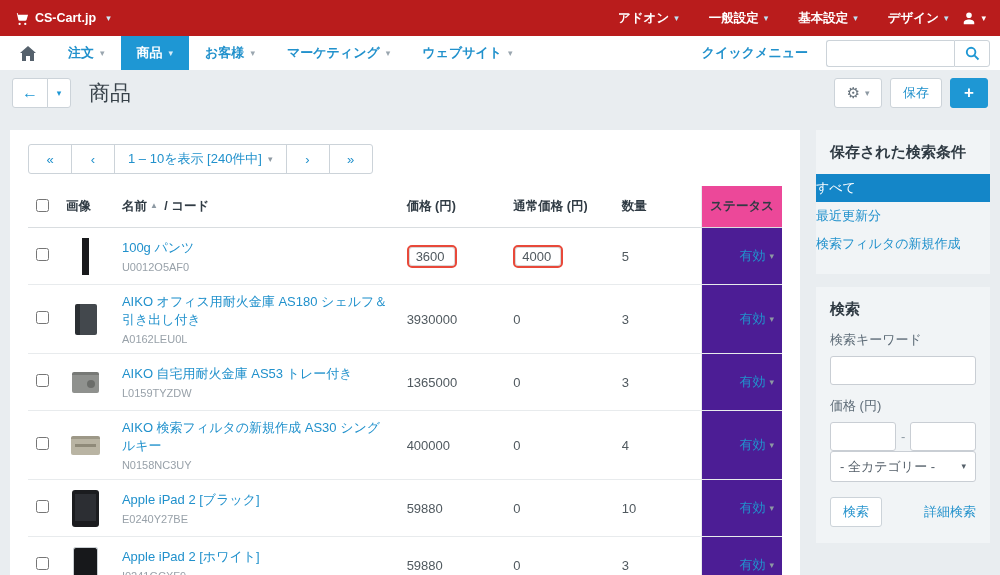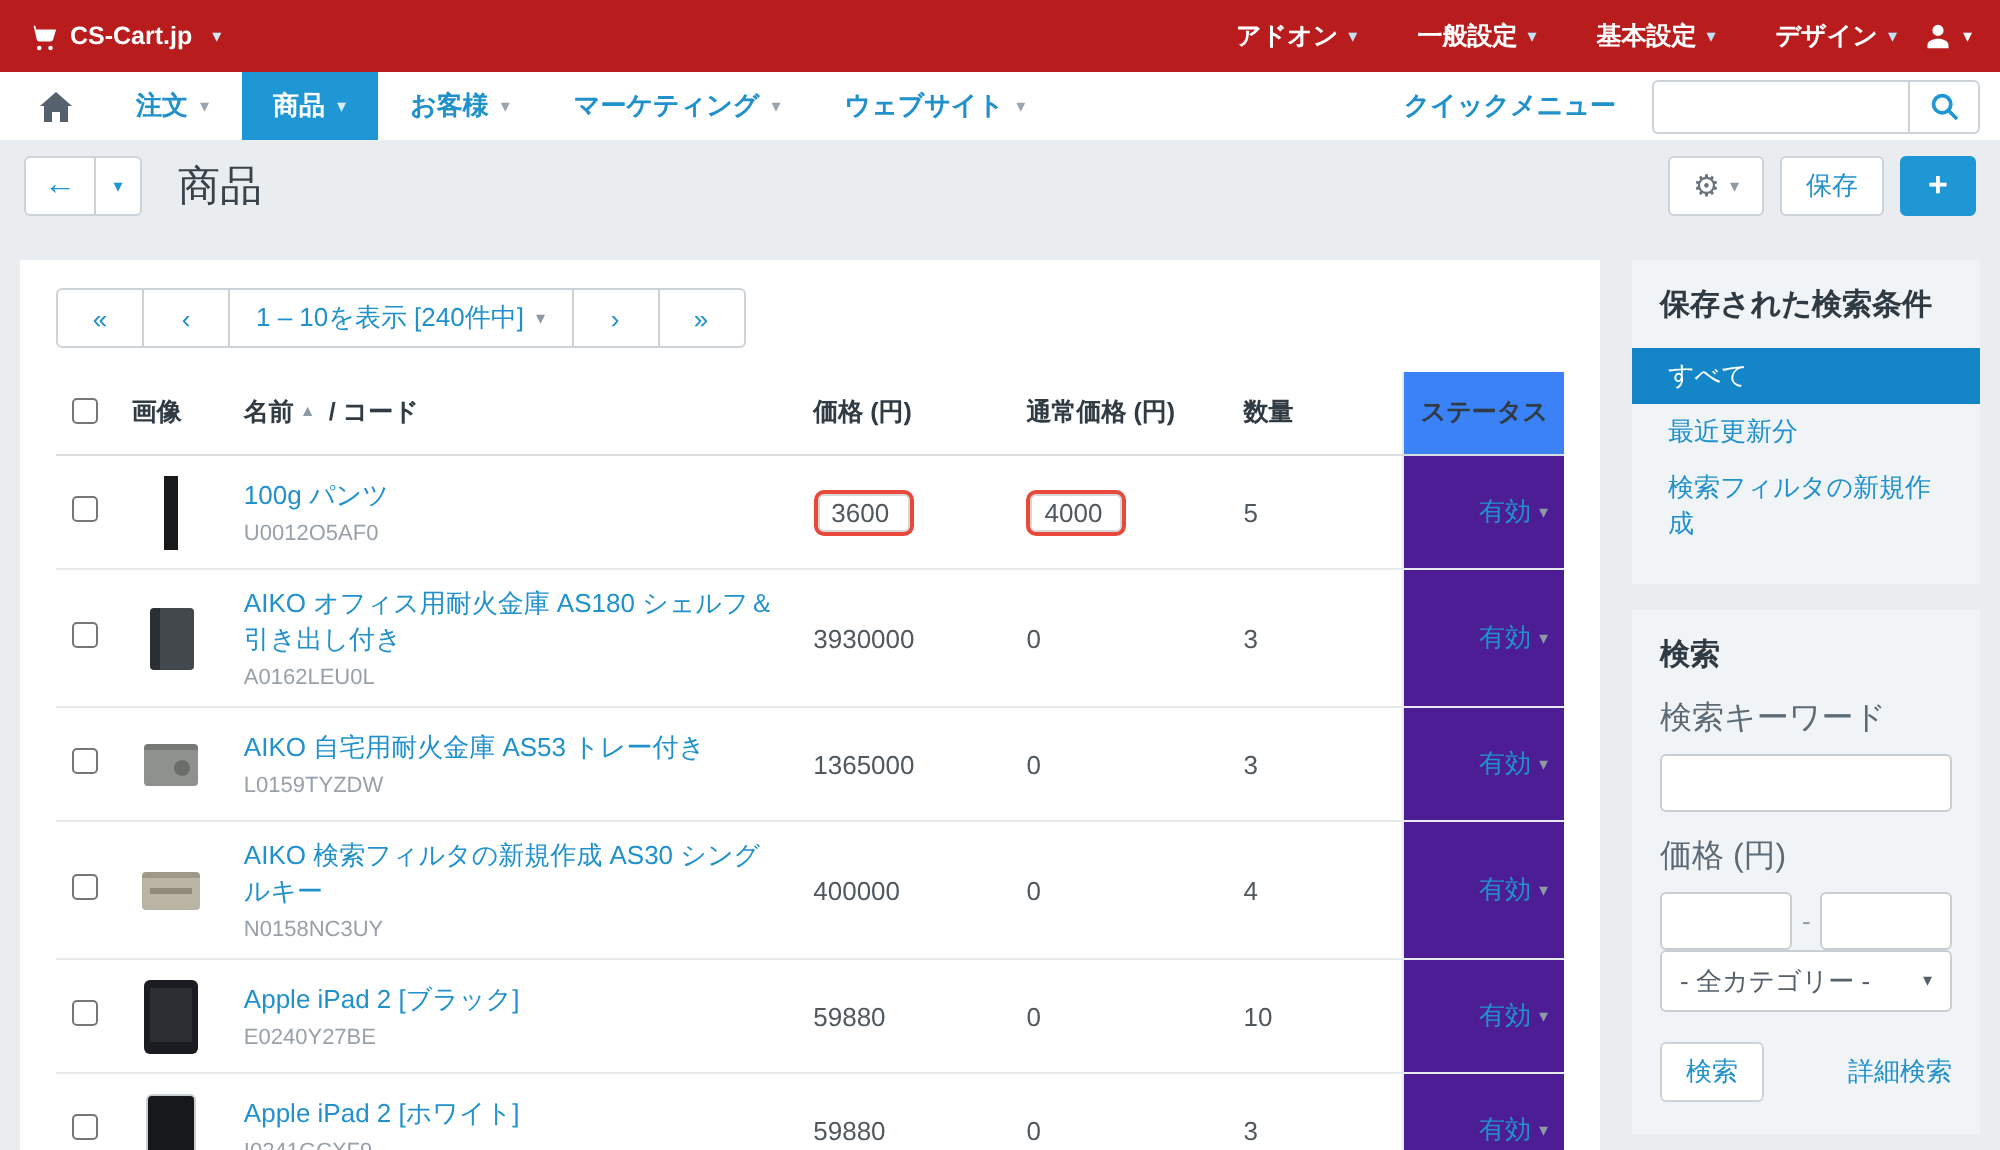--- a/index.html
+++ b/index.html
@@ -85,21 +85,21 @@
     border-bottom:1px solid #d9dde0; white-space:nowrap;
   }
   td { padding:8px; border-bottom:1px solid #e8ebed; vertical-align:middle; }
   .c-check { width:30px; }
   .c-img   { width:54px; }
   .c-name  { width:300px; }
   .c-price { width:110px; }
   .c-list  { width:110px; }
   .c-qty   { width:92px; }
   .c-status{ width:72px; text-align:right; border-left:1px solid #e8ebed; background:#4c1d95; }
-  th.c-status { background:#3b82f6; }
+  th.c-status { background:#ec4899; }
   .sort-asc { font-size:8px; color:#8d99a3; vertical-align:2px; margin:0 3px; }
   .prod-link { color:#2191cc; font-size:13px; }
   .prod-code { color:#98a1a9; font-size:11px; margin-top:4px; }
   .num { color:#50595f; font-size:13px; }
   .price-box {
     display:inline-block; min-width:50px; padding:2px 7px; background:#fff;
     border:2px solid #e8493a; border-radius:5px; box-shadow:inset 0 0 0 1px #d8d8d8;
     color:#50595f; font-size:13px;
   }
   .status-link { color:#2191cc; font-size:13px; }
@@ -117,23 +117,23 @@
   [data-img="safe-beige"] i  { width:29px; height:19px; background:#b9b4a3; border-radius:2px; border-top:3px solid #9d9887; }
   [data-img="safe-beige"] i::before { content:""; position:absolute; left:4px; top:5px; width:21px; height:3px; background:#8f8a79; }
   [data-img="tablet-black"] i{ width:27px; height:37px; background:#1b1c1f; border-radius:3px; }
   [data-img="tablet-black"] i::before { content:""; position:absolute; left:3px; top:4px; width:21px; height:27px; background:#2c2e33; }
   [data-img="tablet-white"] i{ width:25px; height:37px; background:#17181b; border-radius:3px; border:1px solid #c9ced2; border-bottom:5px solid #e9eaeb; }
 
   
   .sidebar { width:174px; display:flex; flex-direction:column; gap:13px; }
   .side-box { background:#f1f4f6; padding:13px 14px 16px 14px; }
   .side-title { font-size:15px; font-weight:bold; color:#2f3a43; margin-bottom:12px; }
-  .side-item { display:block; padding:5px 18px; margin:0 -14px; color:#2191cc; font-size:13px; }
+  .side-item { display:block; padding:5px 0; margin:0 -14px; color:#2191cc; font-size:13px; }
   .side-item.selected { background:#1486c8; color:#fff; }
-  .field-label { color:#5d6b77; font-size:16px; margin:12px 0 7px; }
+  .field-label { color:#5d6b77; font-size:13px; margin:12px 0 7px; }
   .field-label:first-of-type { margin-top:2px; }
   .text-input {
     width:100%; height:29px; border:1px solid #c9ced4; border-radius:3px;
     background:#fff; padding:0 8px; font-size:13px; outline:none;
   }
   .range-row { display:flex; align-items:center; gap:5px; }
   .range-row .text-input { width:66px; }
   .range-dash { color:#8d99a3; }
   .select {
     width:100%; height:31px; border:1px solid #c9ced4; border-radius:3px; background:#fff;

